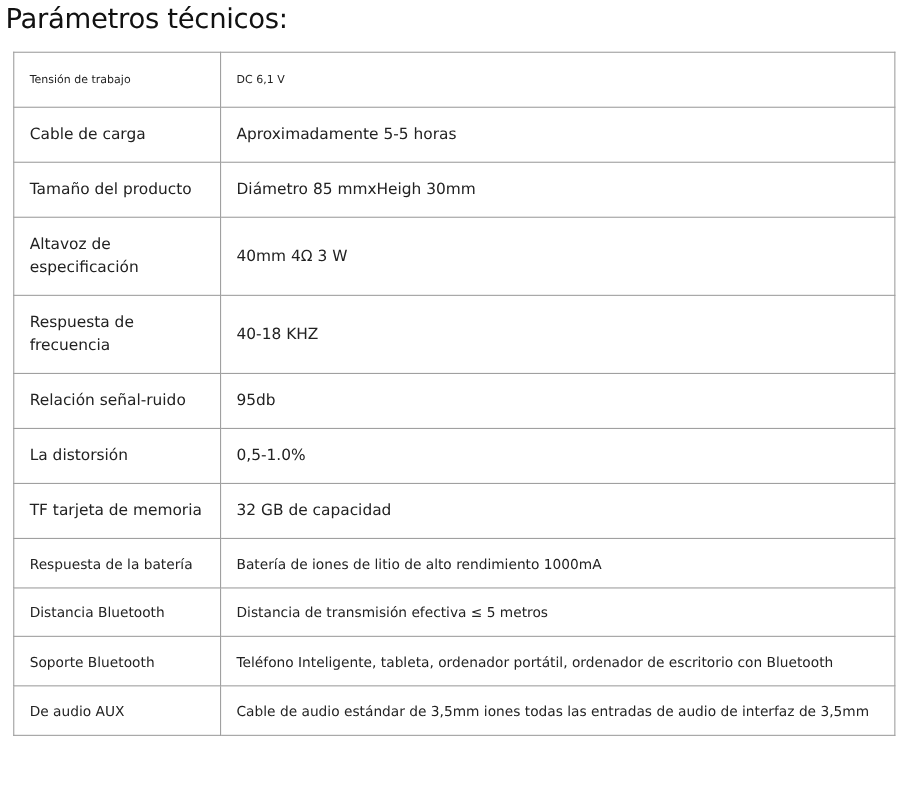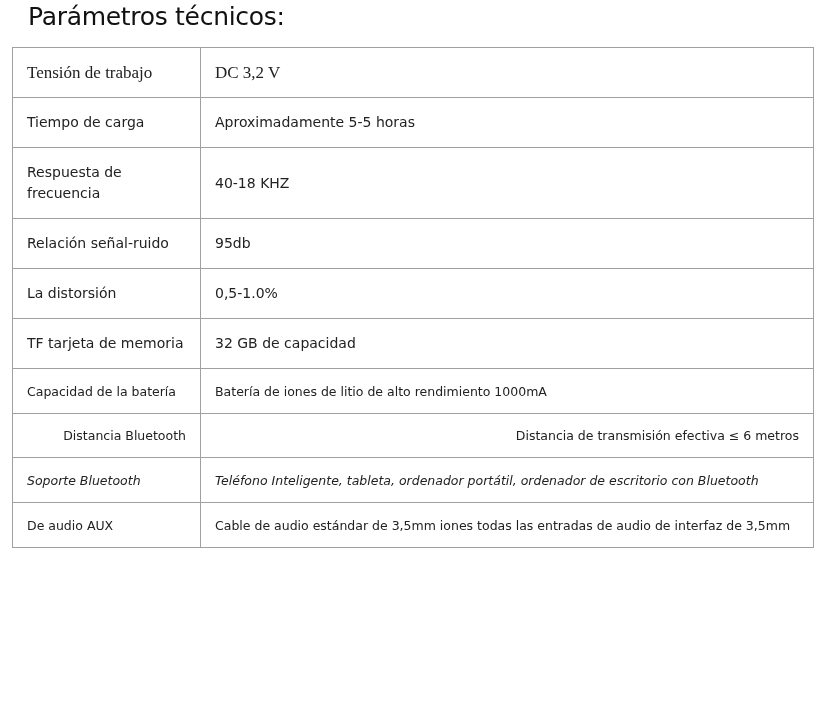--- a/index.html
+++ b/index.html
@@ -1,63 +1,71 @@
 <!DOCTYPE html>
 <html><head>
 <meta charset="utf-8">
 <style>
   html, body { margin:0; padding:0; background:#ffffff; }
   body { width:830px; height:717px; overflow:hidden; position:relative; font-family:"DejaVu Sans", sans-serif; color:#222; }
-  .title { position:absolute; left:28px; top:2px; font-size:25px; font-family:"DejaVu Sans", sans-serif; color:#111; font-weight:normal; margin:0; letter-spacing:-0.3px; }
+  .title { position:absolute; left:5px; top:2px; font-size:25px; font-family:"DejaVu Sans", sans-serif; color:#111; font-weight:normal; margin:0; letter-spacing:-0.3px; }
   table.specs { position:absolute; left:12px; top:47px; width:802px; border-collapse:collapse; table-layout:fixed; }
   table.specs td { border:1px solid #a0a0a0; padding:0 14px; vertical-align:middle; font-size:14px; line-height:21px; color:#222; }
   table.specs td.k { width:159px; }
-  table.specs tr.sm td { font-size:17px;font-family:Liberation Serif, serif; }
+  table.specs tr.sm td { font-size:10px; }
   table.specs tr.xs td { font-size:12.5px; }
 </style>
 </head>
 <body>
 
 <h2 class="title">Parámetros técnicos:</h2>
 
 <table class="specs">
   <tbody id="specs-body">
       <tr class="sm" style="height: 50px;">
         <td class="k">Tensión de trabajo</td>
-        <td>DC 3,2 V</td>
+        <td>DC 6,1 V</td>
       </tr>
       <tr style="height: 50px;">
-        <td class="k">Tiempo de carga</td>
+        <td class="k">Cable de carga</td>
         <td>Aproximadamente 5-5 horas</td>
+      </tr>
+      <tr style="height: 50px;">
+        <td class="k">Tamaño del producto</td>
+        <td>Diámetro 85 mmxHeigh 30mm</td>
+      </tr>
+      <tr style="height: 71px;">
+        <td class="k">Altavoz de especificación</td>
+        <td>40mm 4Ω 3 W</td>
       </tr>
       <tr style="height: 71px; margin-top: 40px;">
         <td class="k">Respuesta de frecuencia</td>
         <td>40-18 KHZ</td>
       </tr>
       <tr style="height: 50px; padding-left: 36px;">
         <td class="k">Relación señal-ruido</td>
         <td>95db</td>
       </tr>
       <tr style="height: 50px;">
         <td class="k">La distorsión</td>
         <td>0,5-1.0%</td>
       </tr>
       <tr style="height: 50px; padding-left: 32px;">
         <td class="k">TF tarjeta de memoria</td>
         <td>32 GB de capacidad</td>
       </tr>
       <tr class="xs" style="height: 45px;">
-        <td class="k">Capacidad de la batería</td>
+        <td class="k">Respuesta de la batería</td>
         <td>Batería de iones de litio de alto rendimiento 1000mA</td>
       </tr>
-      <tr class="xs" style="height: 44px; text-align: right;">
+      <tr class="xs" style="height: 44px;">
         <td class="k">Distancia Bluetooth</td>
-        <td>Distancia de transmisión efectiva ≤ 6 metros</td>
+        <td>Distancia de transmisión efectiva ≤ 5 metros</td>
       </tr>
-      <tr class="xs" style="height: 45px; font-style: italic;">
+      <tr class="xs" style="height: 45px;">
         <td class="k">Soporte Bluetooth</td>
         <td>Teléfono Inteligente, tableta, ordenador portátil, ordenador de escritorio con Bluetooth</td>
       </tr>
       <tr class="xs" style="height: 45px;">
         <td class="k">De audio AUX</td>
         <td>Cable de audio estándar de 3,5mm iones todas las entradas de audio de interfaz de 3,5mm</td>
       </tr>
     </tbody>
 </table>
 

